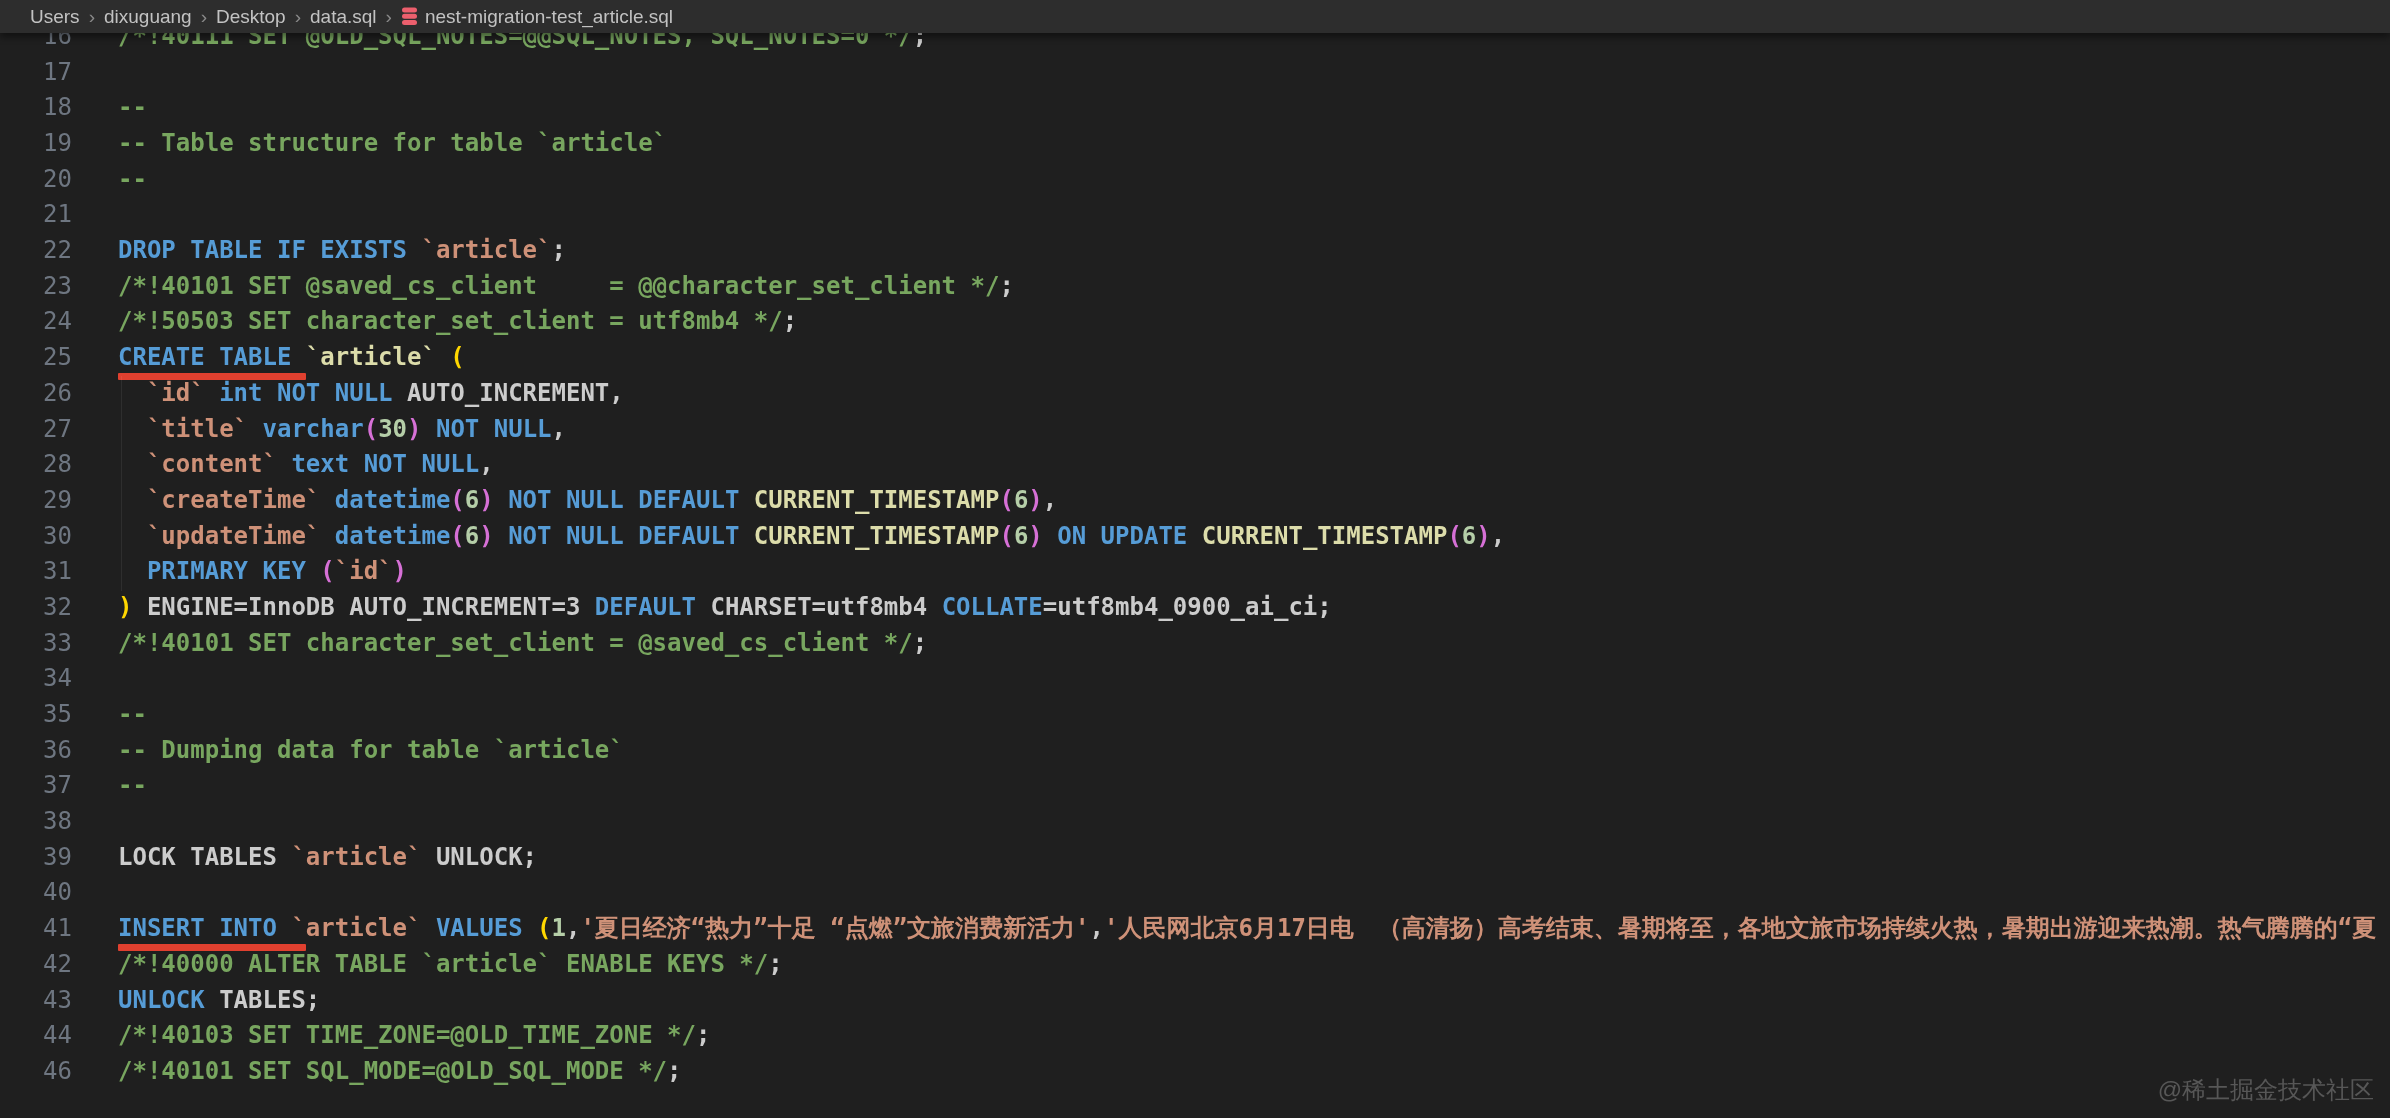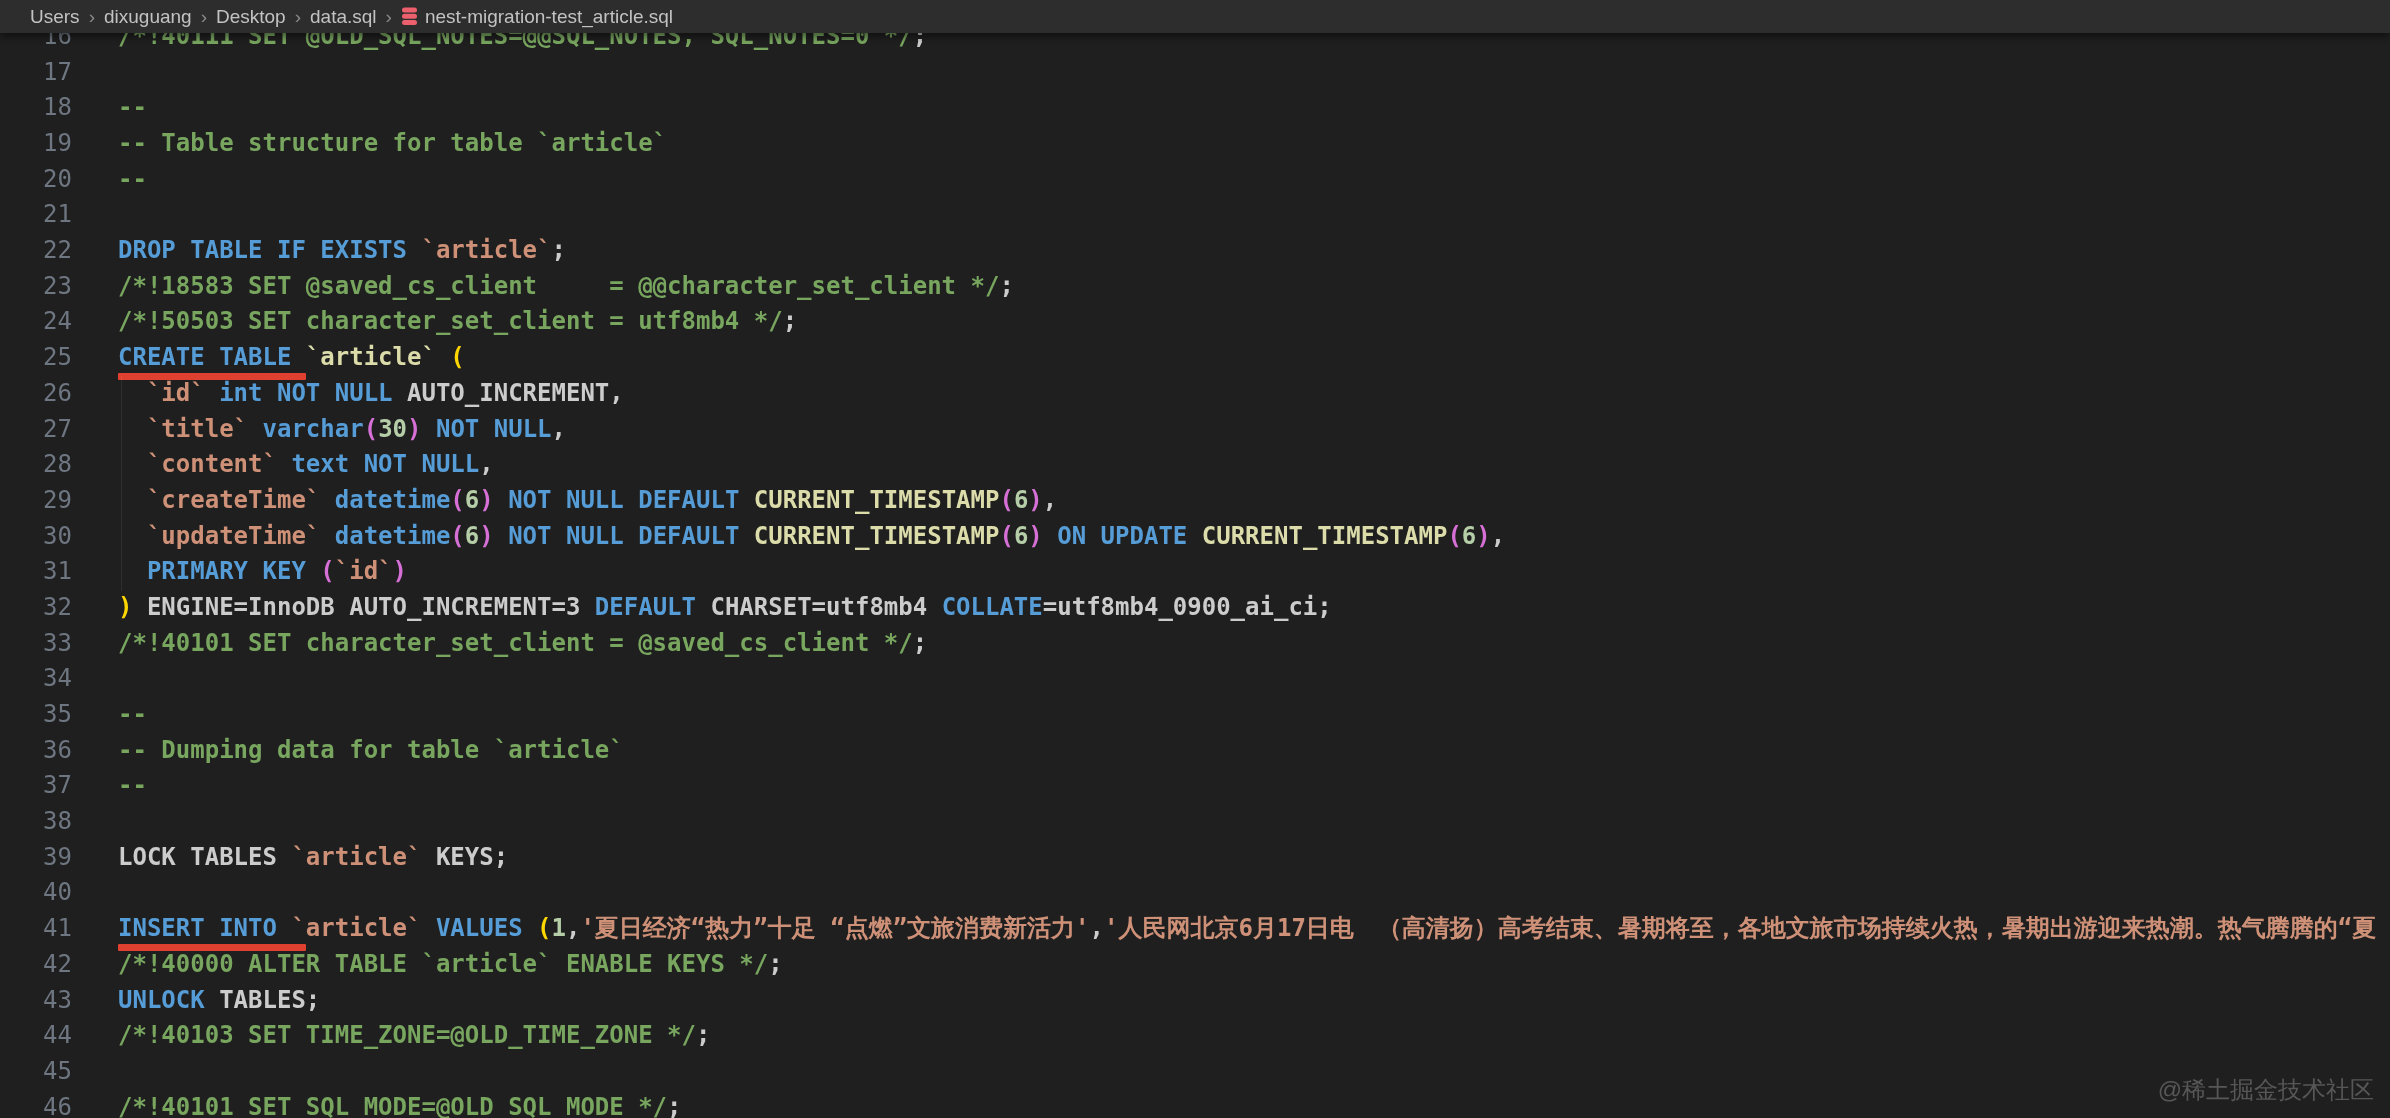--- a/index.html
+++ b/index.html
@@ -55,43 +55,42 @@
 <body>
 
 <div class="code-area">
     <div class="row"><span class="gutter">16</span><span class="code"><span class="t-com">/*!40111 SET @OLD_SQL_NOTES=@@SQL_NOTES, SQL_NOTES=0 */</span><span class="t-pl">;</span></span></div>
     <div class="row"><span class="gutter">17</span><span class="code"></span></div>
     <div class="row"><span class="gutter">18</span><span class="code"><span class="t-com">--</span></span></div>
     <div class="row"><span class="gutter">19</span><span class="code"><span class="t-com">-- Table structure for table `article`</span></span></div>
     <div class="row"><span class="gutter">20</span><span class="code"><span class="t-com">--</span></span></div>
     <div class="row"><span class="gutter">21</span><span class="code"></span></div>
     <div class="row"><span class="gutter">22</span><span class="code"><span class="t-kw">DROP TABLE IF EXISTS</span><span class="t-pl"> </span><span class="t-str">`article`</span><span class="t-pl">;</span></span></div>
-    <div class="row"><span class="gutter">23</span><span class="code"><span class="t-com">/*!18583 SET @saved_cs_client     = @@character_set_client */</span><span class="t-pl">;</span></span></div>
+    <div class="row"><span class="gutter">23</span><span class="code"><span class="t-com">/*!40101 SET @saved_cs_client     = @@character_set_client */</span><span class="t-pl">;</span></span></div>
     <div class="row"><span class="gutter">24</span><span class="code"><span class="t-com">/*!50503 SET character_set_client = utf8mb4 */</span><span class="t-pl">;</span></span></div>
     <div class="row"><span class="gutter">25</span><span class="code"><span class="t-kw">CREATE TABLE</span><span class="t-pl"> </span><span class="t-fn">`article`</span><span class="t-pl"> </span><span class="t-b1">(</span><span class="err-underline" style="left: 0ch; width: 13ch;"></span></span></div>
     <div class="row"><span class="gutter">26</span><span class="code"><span class="t-pl">  </span><span class="t-str">`id`</span><span class="t-pl"> </span><span class="t-kw">int NOT NULL</span><span class="t-pl"> AUTO_INCREMENT,</span></span></div>
     <div class="row"><span class="gutter">27</span><span class="code"><span class="t-pl">  </span><span class="t-str">`title`</span><span class="t-pl"> </span><span class="t-kw">varchar</span><span class="t-b2">(</span><span class="t-num">30</span><span class="t-b2">)</span><span class="t-pl"> </span><span class="t-kw">NOT NULL</span><span class="t-pl">,</span></span></div>
     <div class="row"><span class="gutter">28</span><span class="code"><span class="t-pl">  </span><span class="t-str">`content`</span><span class="t-pl"> </span><span class="t-kw">text NOT NULL</span><span class="t-pl">,</span></span></div>
     <div class="row"><span class="gutter">29</span><span class="code"><span class="t-pl">  </span><span class="t-str">`createTime`</span><span class="t-pl"> </span><span class="t-kw">datetime</span><span class="t-b2">(</span><span class="t-num">6</span><span class="t-b2">)</span><span class="t-pl"> </span><span class="t-kw">NOT NULL DEFAULT</span><span class="t-pl"> </span><span class="t-fn">CURRENT_TIMESTAMP</span><span class="t-b2">(</span><span class="t-num">6</span><span class="t-b2">)</span><span class="t-pl">,</span></span></div>
     <div class="row"><span class="gutter">30</span><span class="code"><span class="t-pl">  </span><span class="t-str">`updateTime`</span><span class="t-pl"> </span><span class="t-kw">datetime</span><span class="t-b2">(</span><span class="t-num">6</span><span class="t-b2">)</span><span class="t-pl"> </span><span class="t-kw">NOT NULL DEFAULT</span><span class="t-pl"> </span><span class="t-fn">CURRENT_TIMESTAMP</span><span class="t-b2">(</span><span class="t-num">6</span><span class="t-b2">)</span><span class="t-pl"> </span><span class="t-kw">ON UPDATE</span><span class="t-pl"> </span><span class="t-fn">CURRENT_TIMESTAMP</span><span class="t-b2">(</span><span class="t-num">6</span><span class="t-b2">)</span><span class="t-pl">,</span></span></div>
     <div class="row"><span class="gutter">31</span><span class="code"><span class="t-pl">  </span><span class="t-kw">PRIMARY KEY</span><span class="t-pl"> </span><span class="t-b2">(</span><span class="t-str">`id`</span><span class="t-b2">)</span></span></div>
     <div class="row"><span class="gutter">32</span><span class="code"><span class="t-b1">)</span><span class="t-pl"> ENGINE=InnoDB AUTO_INCREMENT=3 </span><span class="t-kw">DEFAULT</span><span class="t-pl"> CHARSET=utf8mb4 </span><span class="t-kw">COLLATE</span><span class="t-pl">=utf8mb4_0900_ai_ci;</span></span></div>
     <div class="row"><span class="gutter">33</span><span class="code"><span class="t-com">/*!40101 SET character_set_client = @saved_cs_client */</span><span class="t-pl">;</span></span></div>
     <div class="row"><span class="gutter">34</span><span class="code"></span></div>
     <div class="row"><span class="gutter">35</span><span class="code"><span class="t-com">--</span></span></div>
     <div class="row"><span class="gutter">36</span><span class="code"><span class="t-com">-- Dumping data for table `article`</span></span></div>
     <div class="row"><span class="gutter">37</span><span class="code"><span class="t-com">--</span></span></div>
     <div class="row"><span class="gutter">38</span><span class="code"></span></div>
-    <div class="row"><span class="gutter">39</span><span class="code"><span class="t-pl">LOCK TABLES </span><span class="t-str">`article`</span><span class="t-pl"> KEYS;</span></span></div>
+    <div class="row"><span class="gutter">39</span><span class="code"><span class="t-pl">LOCK TABLES </span><span class="t-str">`article`</span><span class="t-pl"> UNLOCK;</span></span></div>
     <div class="row"><span class="gutter">40</span></div>
     <div class="row"><span class="gutter">41</span><span class="code"><span class="t-kw">INSERT INTO</span><span class="t-pl"> </span><span class="t-str">`article`</span><span class="t-pl"> </span><span class="t-kw">VALUES</span><span class="t-pl"> </span><span class="t-b1">(</span><span class="t-num">1</span><span class="t-pl">,</span><span class="t-str">'夏日经济“热力”十足 “点燃”文旅消费新活力'</span><span class="t-pl">,</span><span class="t-str">'人民网北京6月17日电　（高清扬）高考结束、暑期将至，各地文旅市场持续火热，暑期出游迎来热潮。热气腾腾的“夏</span><span class="err-underline" style="left: 0ch; width: 13ch;"></span></span></div>
     <div class="row"><span class="gutter">42</span><span class="code"><span class="t-com">/*!40000 ALTER TABLE `article` ENABLE KEYS */</span><span class="t-pl">;</span></span></div>
     <div class="row"><span class="gutter">43</span><span class="code"><span class="t-kw">UNLOCK</span><span class="t-pl"> TABLES;</span></span></div>
     <div class="row"><span class="gutter">44</span><span class="code"><span class="t-com">/*!40103 SET TIME_ZONE=@OLD_TIME_ZONE */</span><span class="t-pl">;</span></span></div>
-    <div class="row"><span class="gutter">45</span><span class="code"></span></div>
     <div class="row"><span class="gutter">46</span><span class="code"><span class="t-com">/*!40101 SET SQL_MODE=@OLD_SQL_MODE */</span><span class="t-pl">;</span></span></div>
   </div>
 <div class="indent-guide"></div>
 
 <div class="breadcrumb-bar">
   <span class="crumb">Users</span>
   <span class="sep">›</span>
   <span class="crumb">dixuguang</span>
   <span class="sep">›</span>
   <span class="crumb">Desktop</span>

